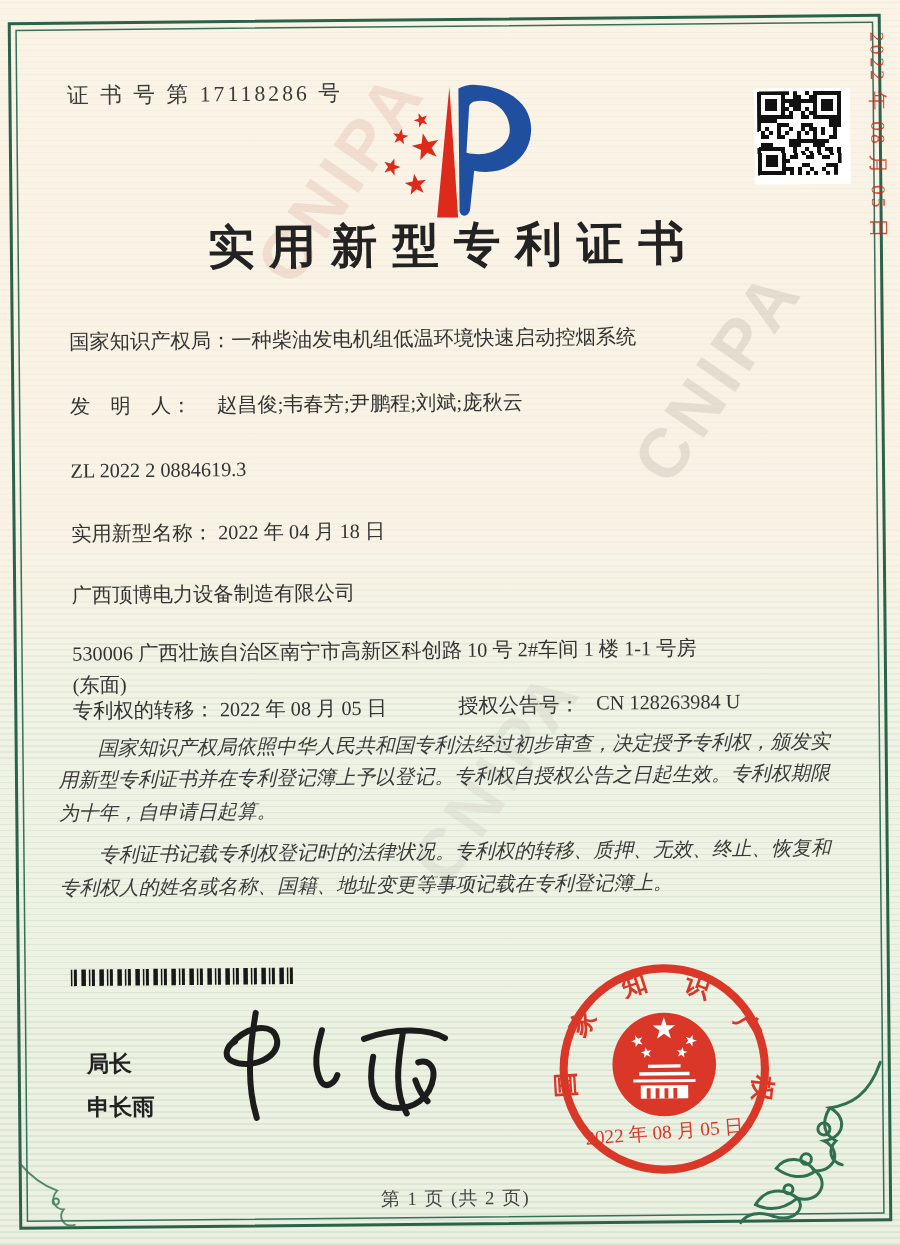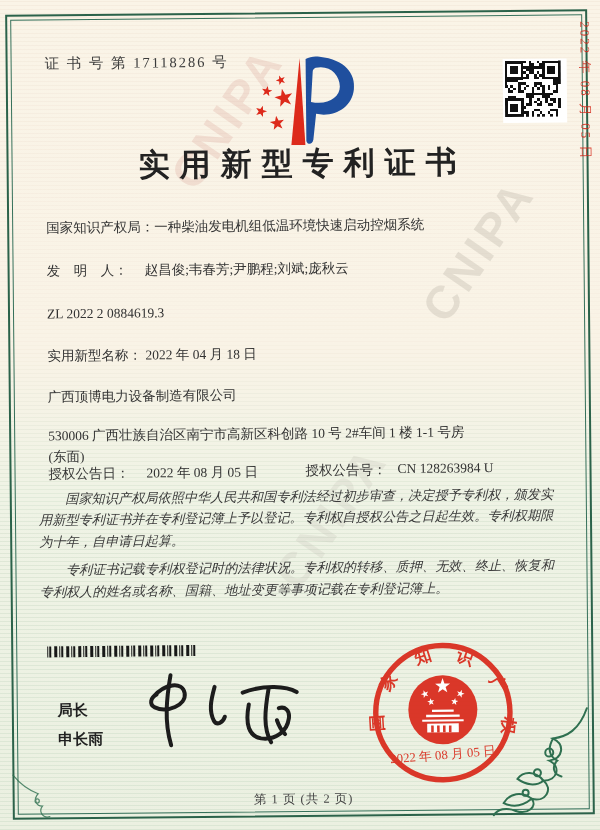--- a/index.html
+++ b/index.html
@@ -348,21 +348,21 @@
       <span class="flabel">实用新型名称：</span>
       <span class="fvalue">2022 年 04 月 18 日</span>
     </div>
     <div class="frow f-patentee">
       <span class="fvalue">广西顶博电力设备制造有限公司</span>
     </div>
     <div class="frow f-address">
       <span class="fvalue">530006 广西壮族自治区南宁市高新区科创路 10 号 2#车间 1 楼 1-1 号房(东面)</span>
     </div>
     <div class="frow f-grantdate">
-      <span class="flabel">授权公告日：</span>
+      <span class="flabel">专利权的转移：</span>
       <span>2022 年 08 月 05 日</span>
     </div>
     <div class="grant-no">
       <span class="flabel">授权公告号：</span>
       <span>CN 128263984 U</span>
     </div>
 
     <div class="body-text">
       <p>国家知识产权局依照中华人民共和国专利法经过初步审查，决定授予专利权，颁发实用新型专利证书并在专利登记簿上予以登记。专利权自授权公告之日起生效。专利权期限为十年，自申请日起算。</p>
       <p>专利证书记载专利权登记时的法律状况。专利权的转移、质押、无效、终止、恢复和专利权人的姓名或名称、国籍、地址变更等事项记载在专利登记簿上。</p>

